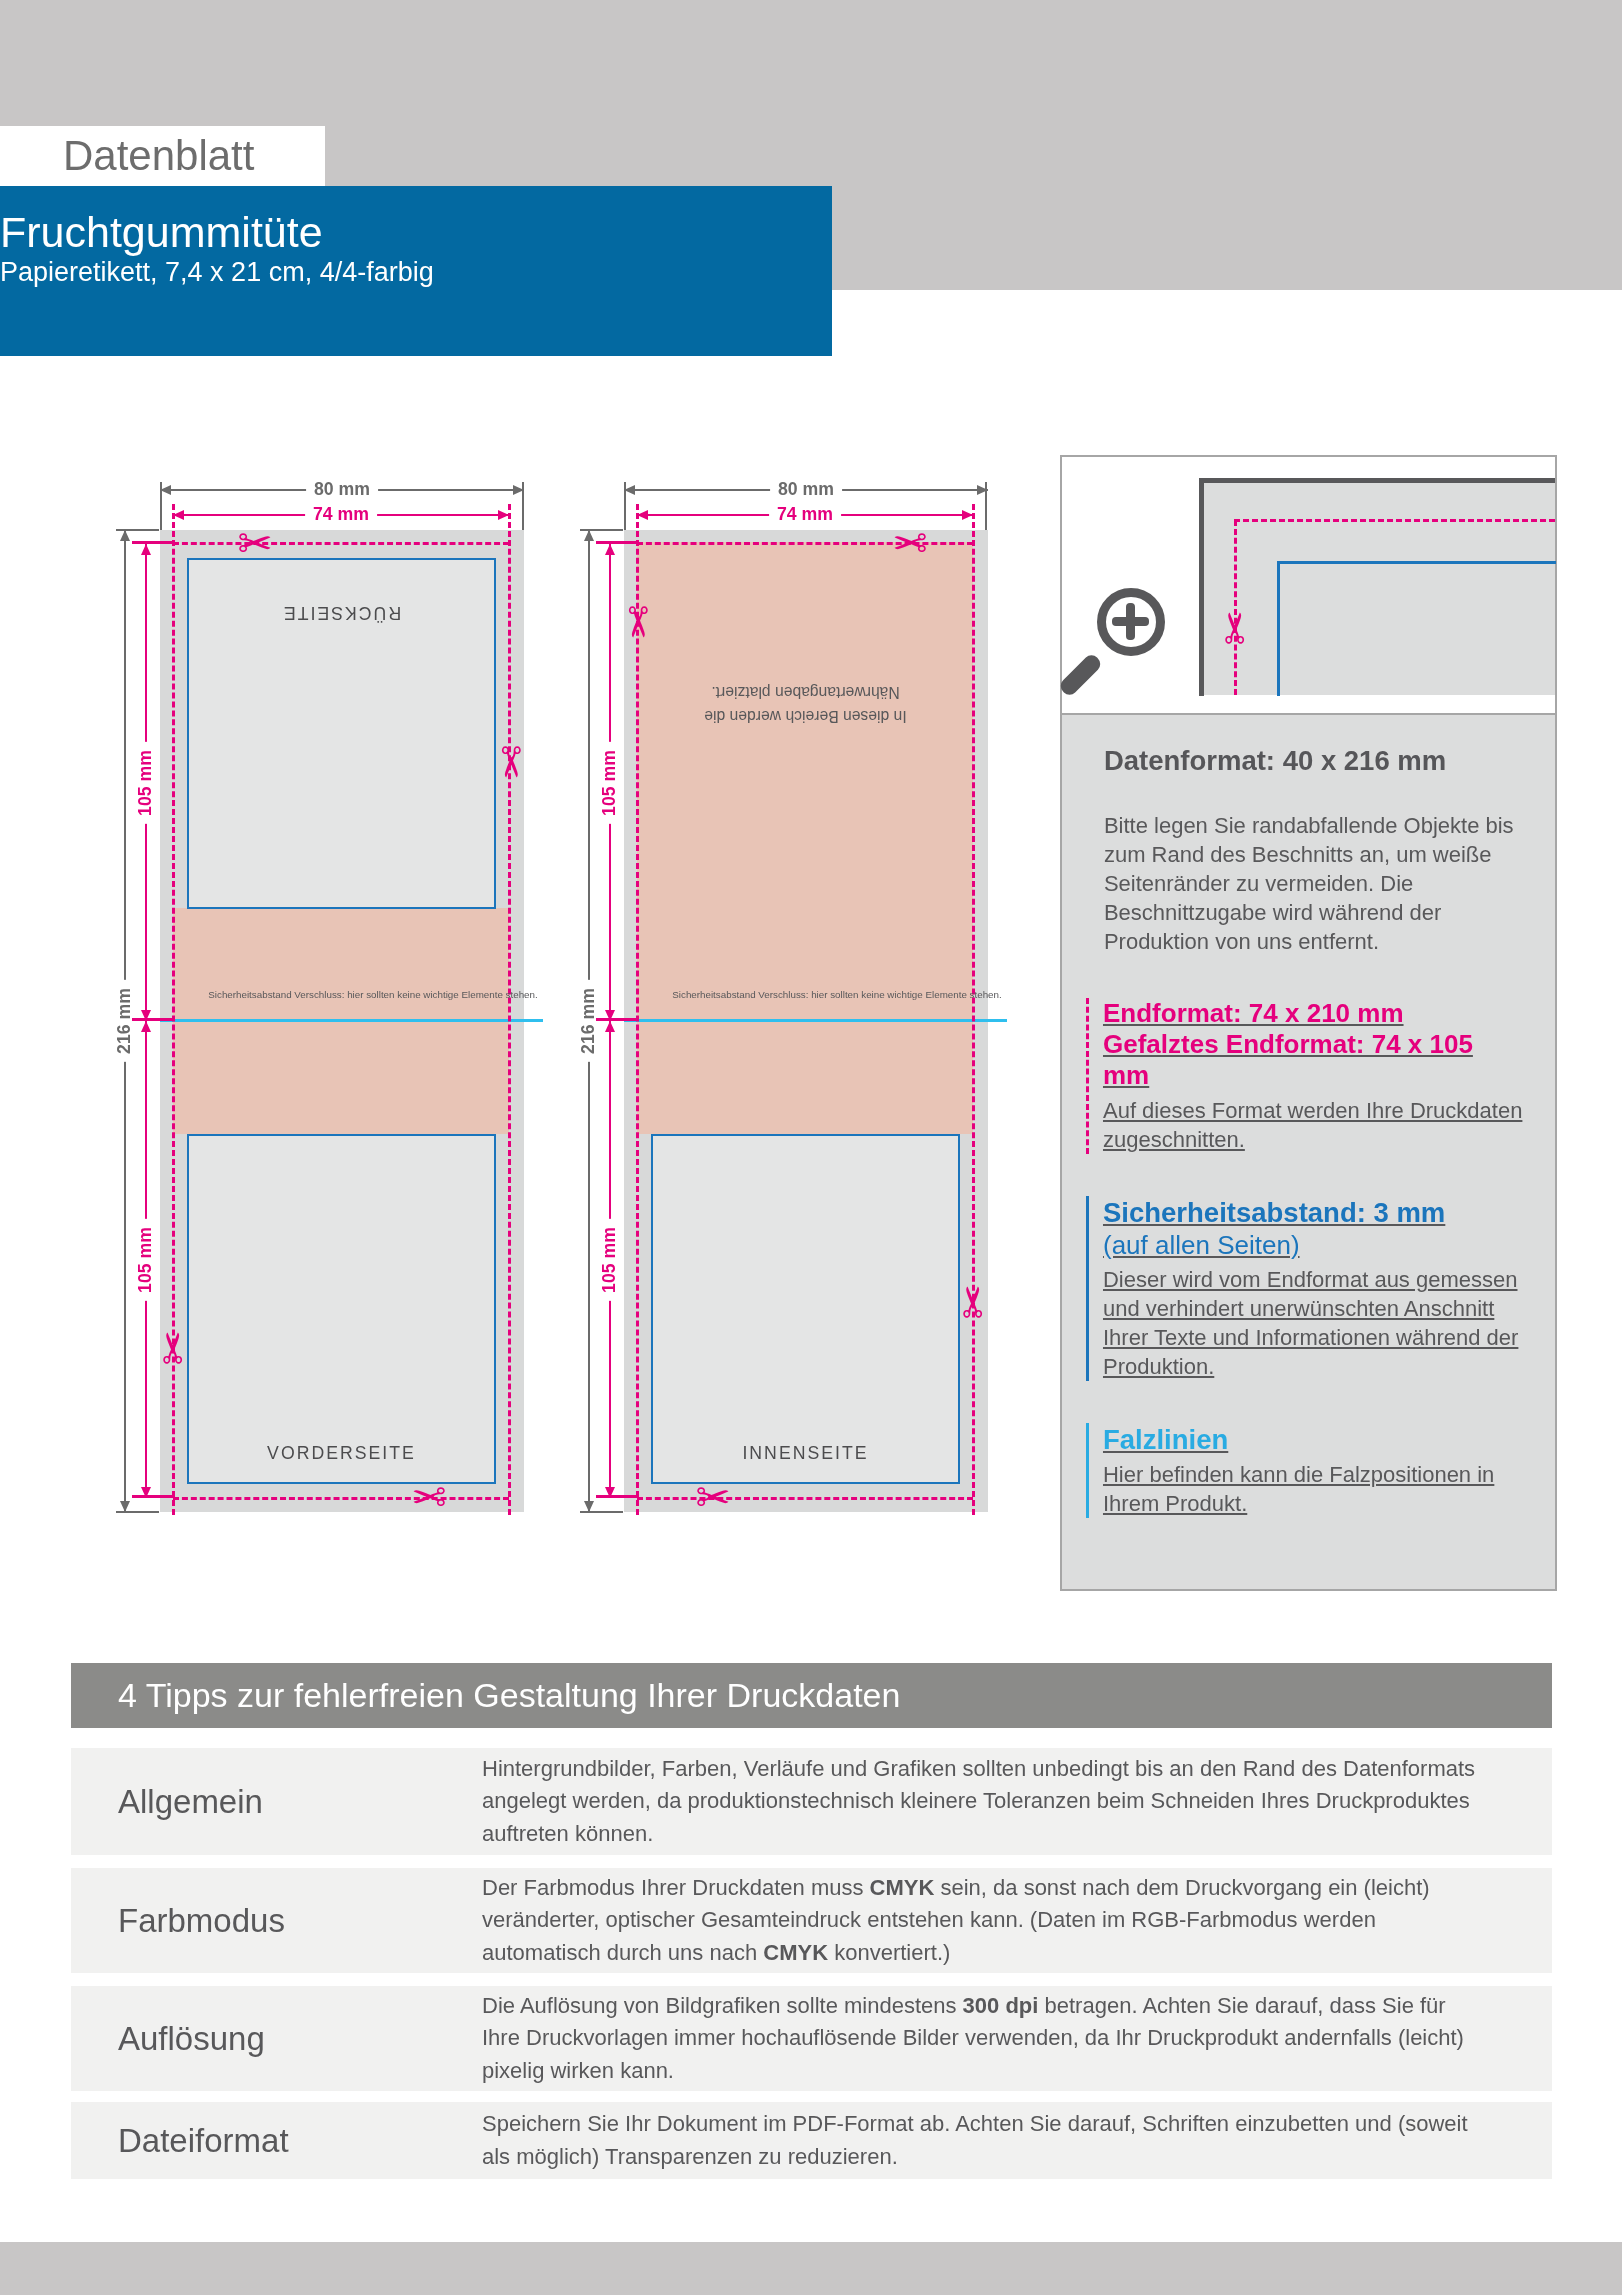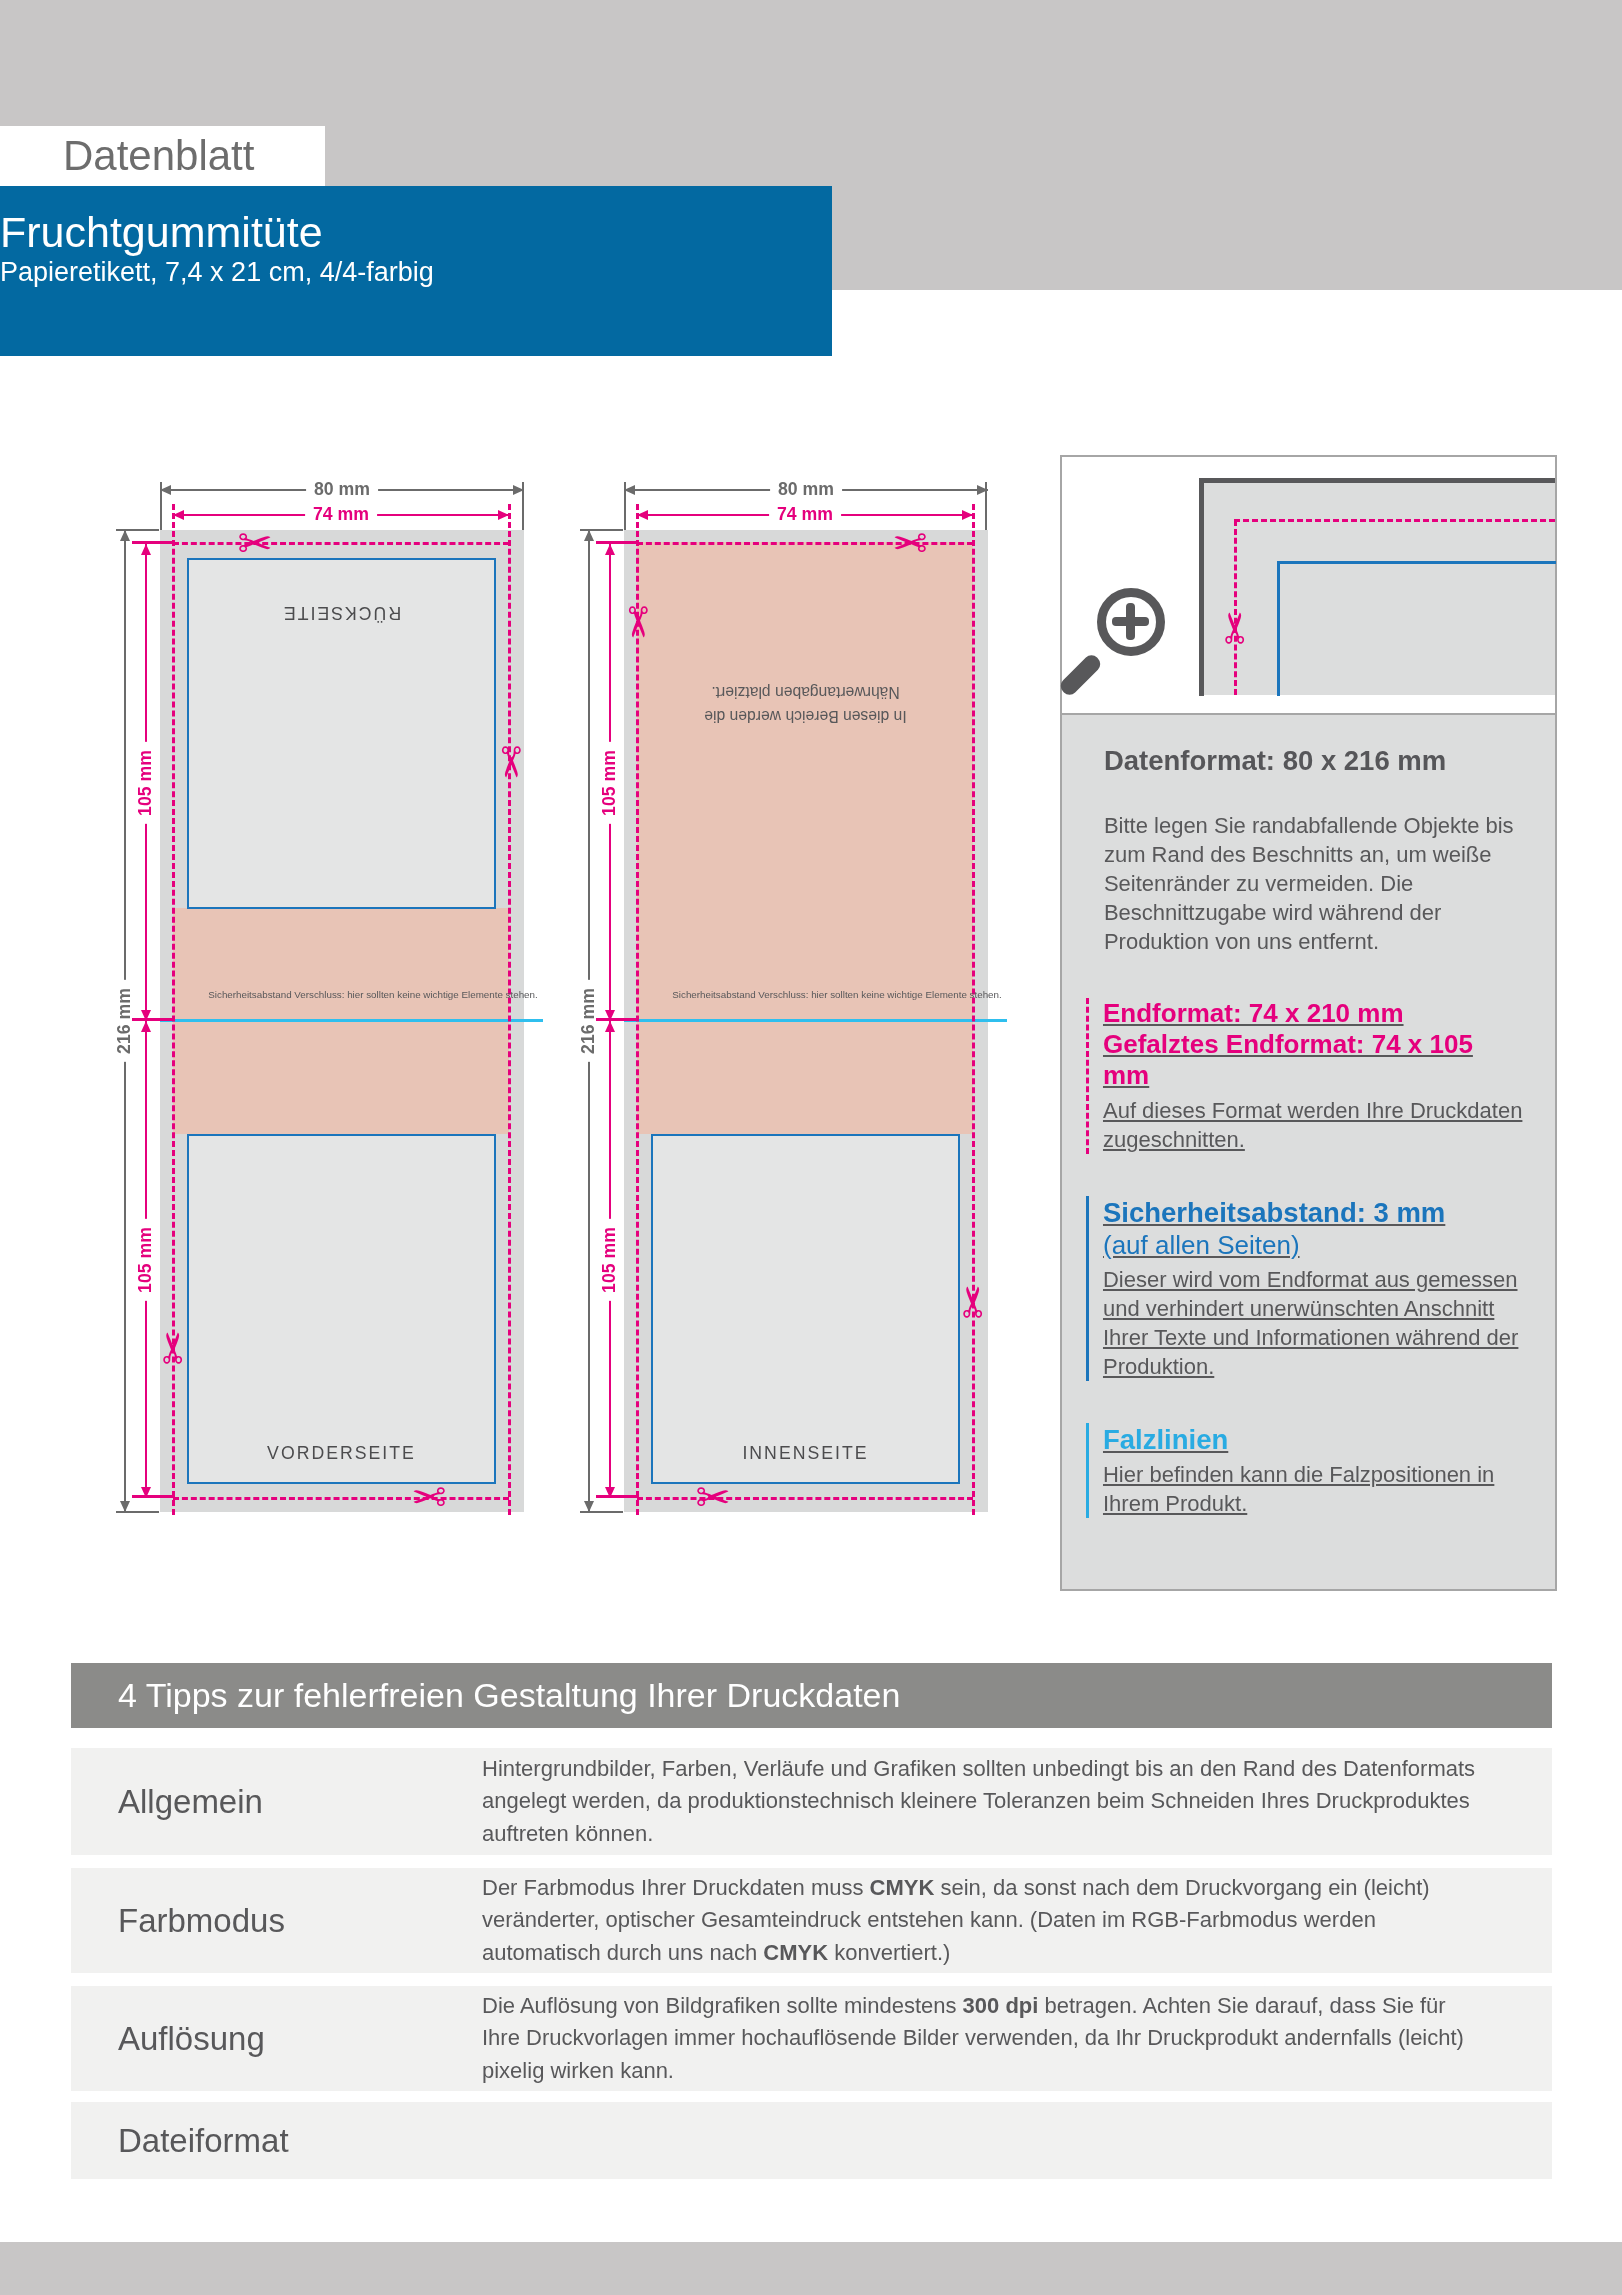--- a/index.html
+++ b/index.html
@@ -199,21 +199,21 @@
   <div class="abs darkbar" style="left:1199px;top:478px;width:356px;height:4.6px;"></div>
   <div class="abs darkbar" style="left:1199px;top:478px;width:4.6px;height:218px;"></div>
   <div class="abs det-dash-h" style="left:1234px;top:519px;width:321px;"></div>
   <div class="abs det-dash-v" style="left:1234px;top:520px;height:175px;"></div>
   <div class="abs det-blue-h" style="left:1277px;top:561px;width:279px;"></div>
   <div class="abs det-blue-v" style="left:1277px;top:563px;height:133px;"></div>
   <div class="abs scissors" style="left:1213px;top:605px;transform:rotate(-90deg);">✂</div>
 
   <div class="abs infopanel" style="left:1060px;top:715px;width:497px;height:876px;">
     <div class="info-section plain">
-      <div class="ih">Datenformat: 80 x 216 mm</div>
+      <div class="ih">Datenformat: 40 x 216 mm</div>
       <div class="igap"></div>
       <div class="ibody">Bitte legen Sie randabfallende Objekte bis zum Rand des Beschnitts an, um weiße Seitenränder zu vermeiden. Die Beschnittzugabe wird während der Produktion von uns entfernt.</div>
     </div>
     <div class="info-section bordered b-endformat">
       <div class="ih m">Endformat: 74 x 210 mm</div>
       <div class="ih m">Gefalztes Endformat: 74 x 105 mm</div>
       <div class="ibody">Auf dieses Format werden Ihre Druckdaten zugeschnitten.</div>
     </div>
     <div class="info-section bordered b-safety">
       <div class="ih blue">Sicherheitsabstand: 3 mm</div>
@@ -237,18 +237,19 @@
   <div class="abs tip-row" style="left:71px;top:1868px;width:1481px;height:105px;">
     <div class="tip-label">Farbmodus</div>
     <div class="tip-text"><span>Der Farbmodus Ihrer Druckdaten muss </span><b>CMYK</b><span> sein, da sonst nach dem Druckvorgang ein (leicht) veränderter, optischer Gesamteindruck entstehen kann. (Daten im RGB-Farbmodus werden automatisch durch uns nach </span><b>CMYK</b><span> konvertiert.)</span></div>
   </div>
   <div class="abs tip-row" style="left:71px;top:1986px;width:1481px;height:105px;">
     <div class="tip-label">Auflösung</div>
     <div class="tip-text"><span>Die Auflösung von Bildgrafiken sollte mindestens </span><b>300 dpi</b><span> betragen. Achten Sie darauf, dass Sie für Ihre Druckvorlagen immer hochauflösende Bilder verwenden, da Ihr Druckprodukt andernfalls (leicht) pixelig wirken kann.</span></div>
   </div>
   <div class="abs tip-row" style="left:71px;top:2102px;width:1481px;height:77px;">
     <div class="tip-label">Dateiformat</div>
+    <div class="tip-text"><span>Speichern Sie Ihr Dokument im PDF-Format ab. Achten Sie darauf, Schriften einzubetten und (soweit als möglich) Transparenzen zu reduzieren.</span></div>
   </div>
 
   <div class="abs footer-band" style="left:0;top:2242px;width:1623px;height:53px;"></div>
 
 </div>
 
 
 </body></html>

